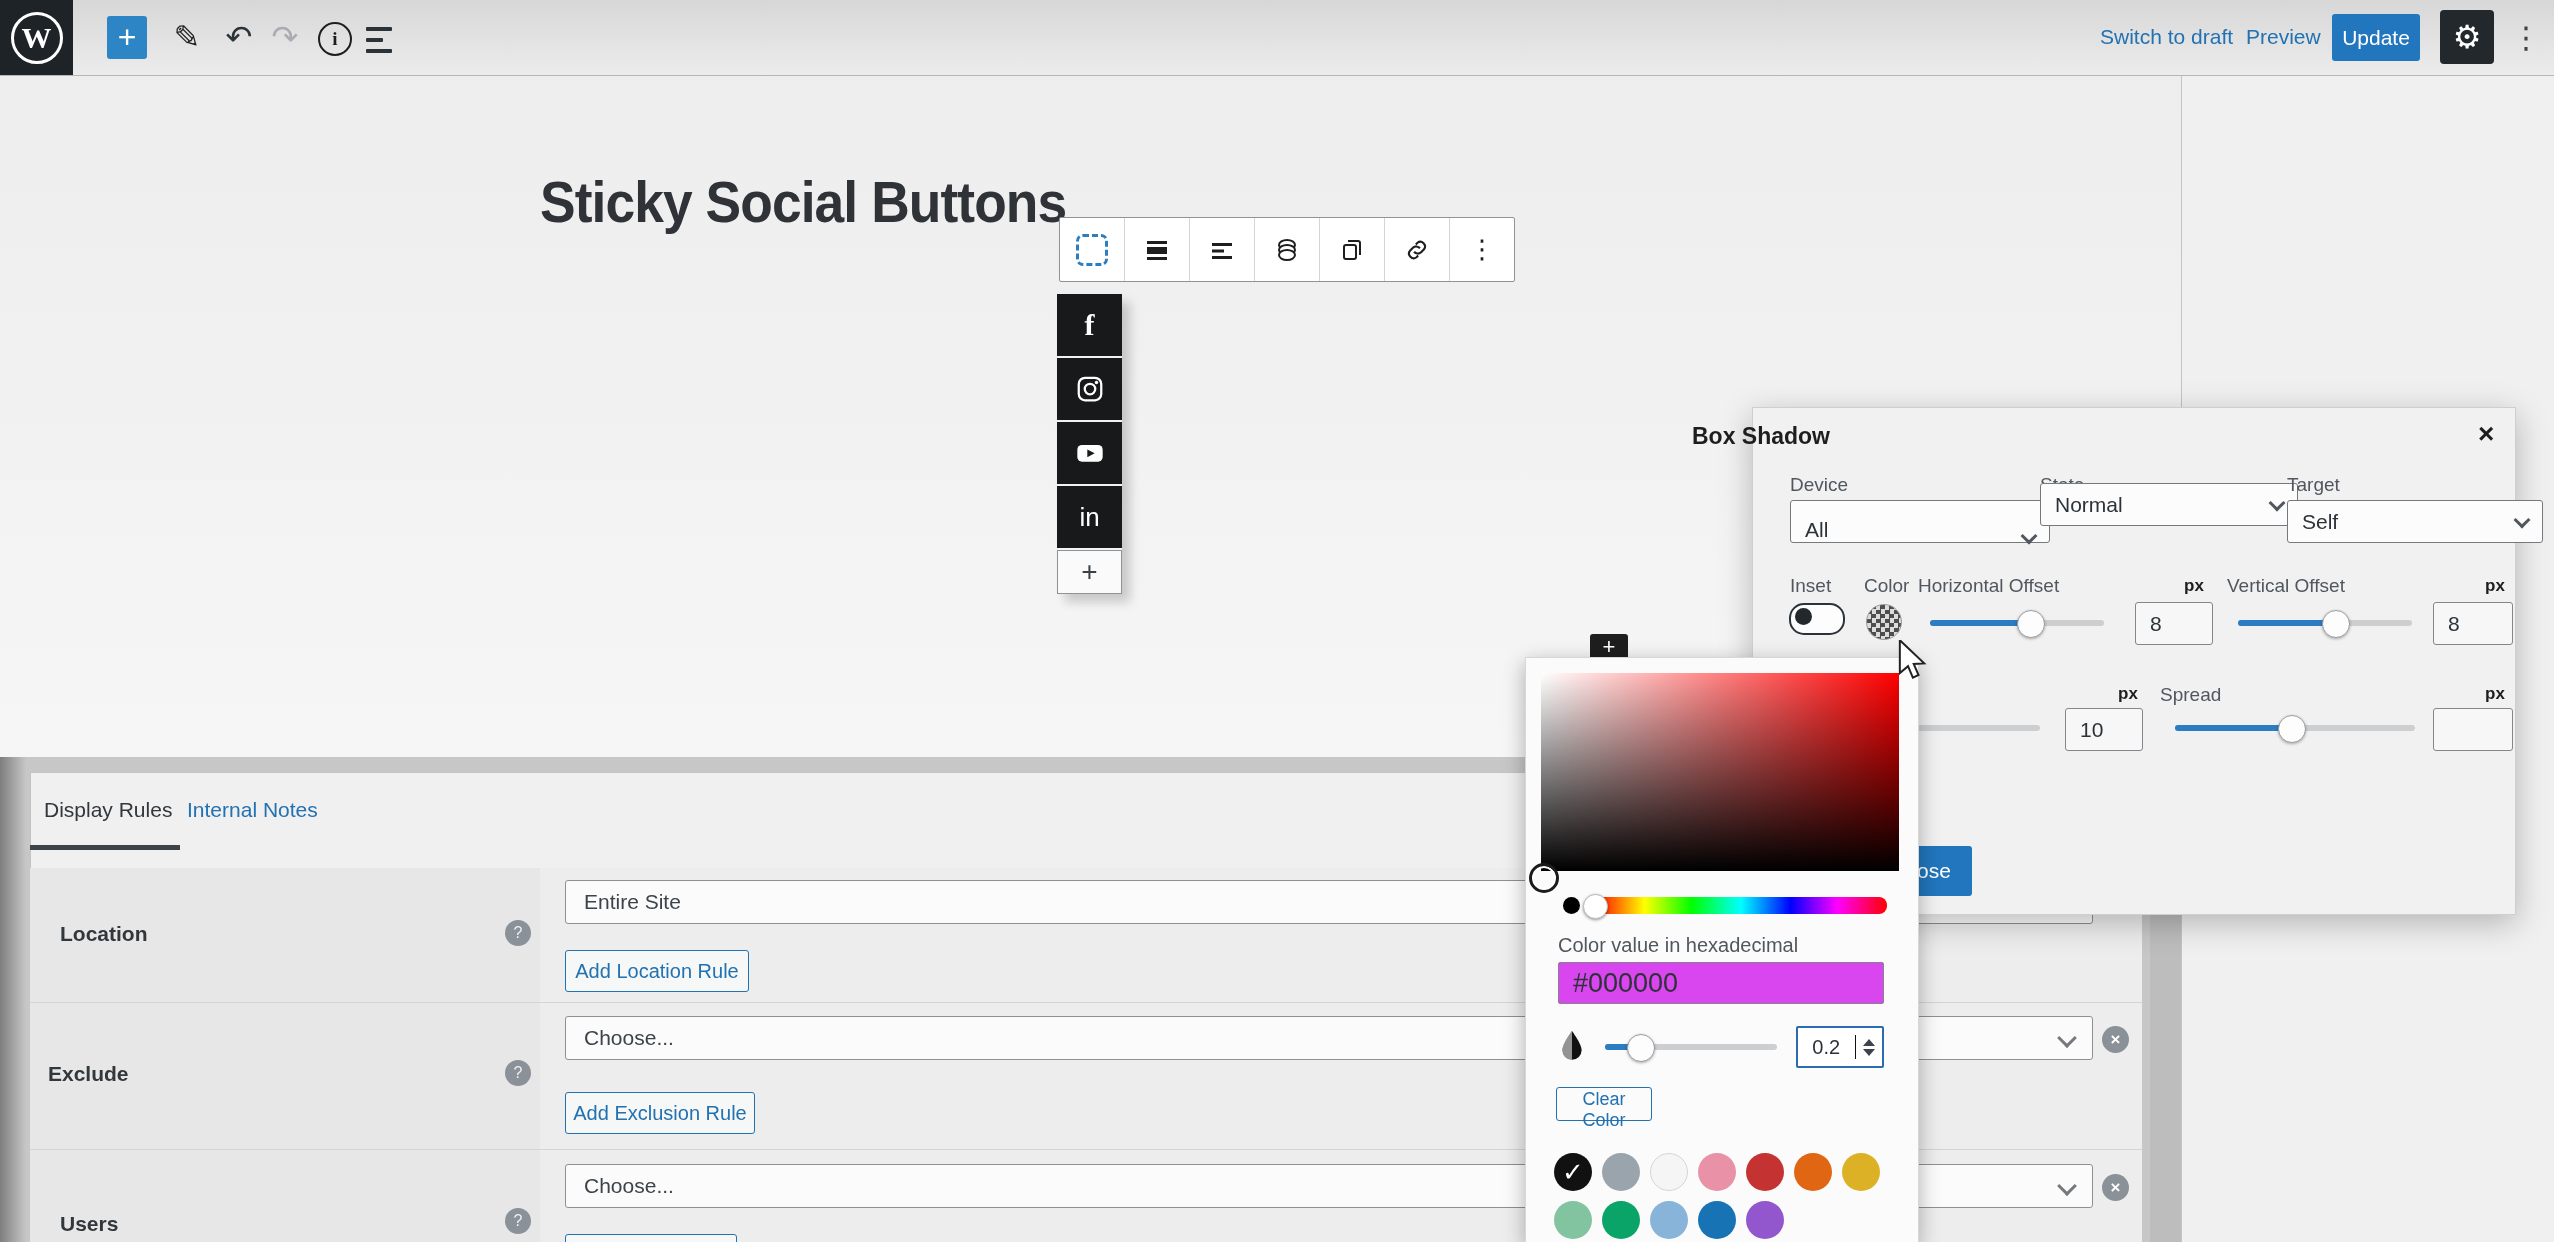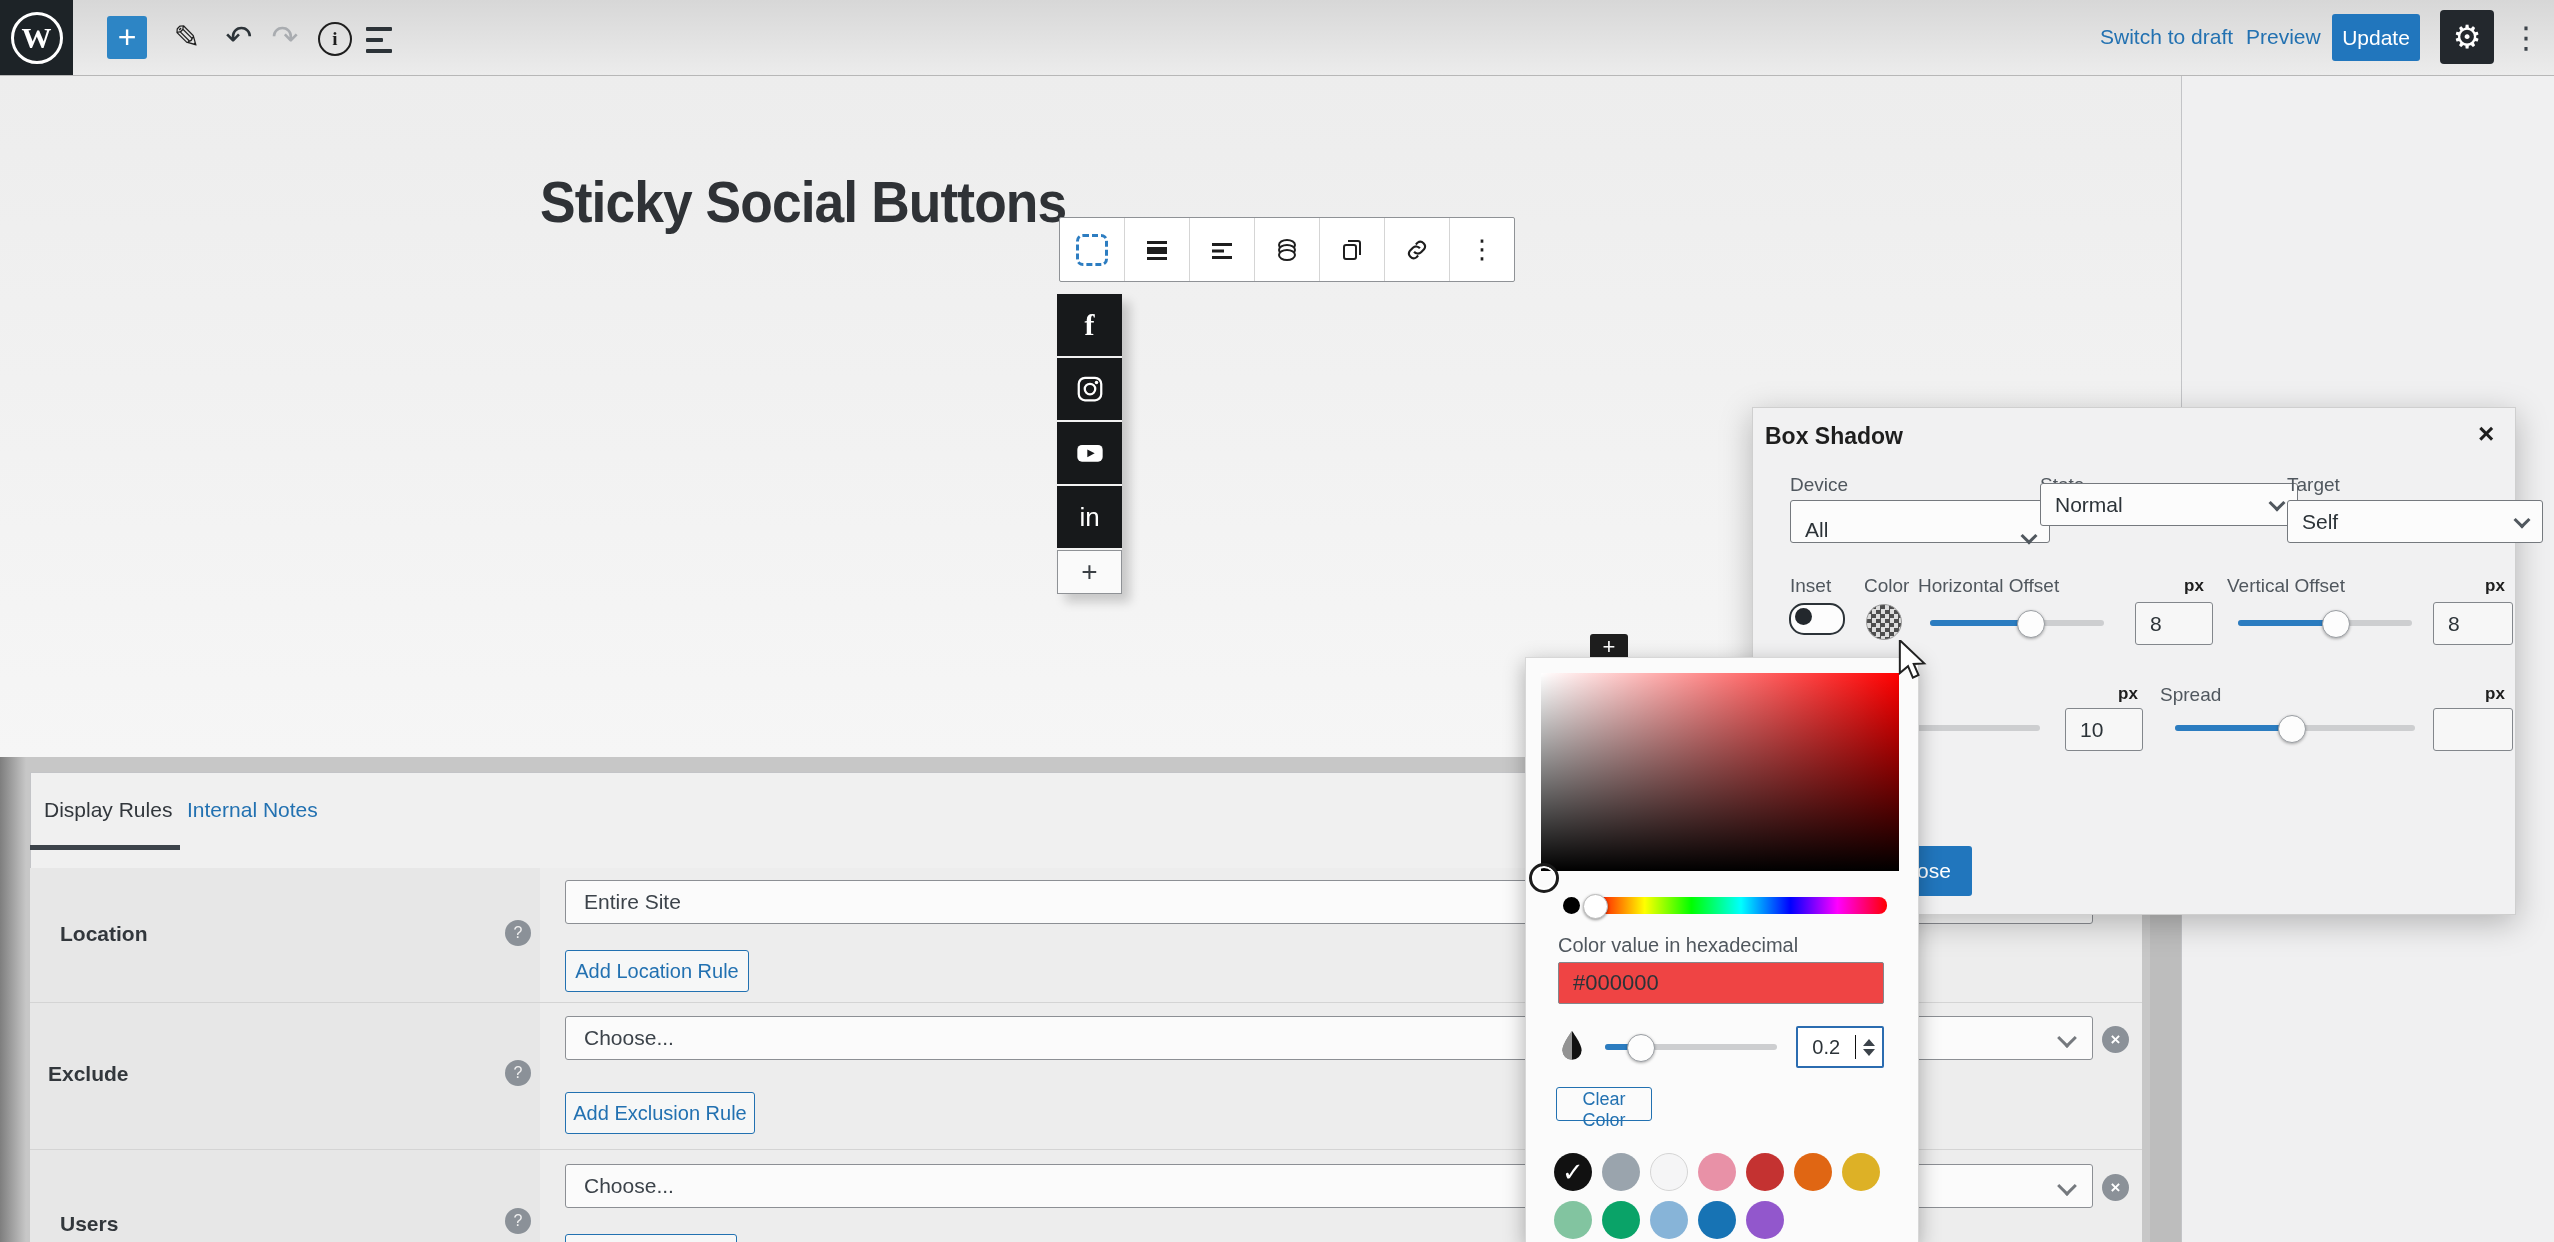--- a/index.html
+++ b/index.html
@@ -70,22 +70,22 @@
   #picker{left:1525px;top:657px;width:392px;height:585px;background:#fbfbfb;border:1px solid #d7d7d7;
           box-shadow:0 6px 20px rgba(0,0,0,.3);z-index:60;}
   #satbox{left:15px;top:15px;width:358px;height:198px;
           background:linear-gradient(to top,#000,rgba(0,0,0,0)),linear-gradient(to right,#fff,#f00);}
   #sat-handle{left:3px;top:205px;width:24px;height:24px;border-radius:50%;border:3px solid #1b1b1b;box-shadow:inset 0 0 0 2px #fff;}
   #cur-color-dot{left:37px;top:239px;width:17px;height:17px;border-radius:50%;background:#000;}
   #huebar{left:69px;top:239px;width:292px;height:17px;border-radius:8px;
           background:linear-gradient(to right,#f00,#ff0 17%,#0f0 33%,#0ff 50%,#00f 67%,#f0f 83%,#f00);}
   #hue-handle{left:57px;top:236px;width:23px;height:23px;border-radius:50%;background:#fff;border:1px solid #bbb;box-shadow:0 1px 3px rgba(0,0,0,.4);}
   #hex-label{left:32px;top:276px;font-size:20px;color:#50575e;}
-  #hex-input{left:32px;top:304px;width:326px;height:42px;background:#ef4444;border:1.5px solid #83878c;border-radius:2px;
-             font-size:22px;color:#2c3338;padding-left:14px;box-sizing:border-box;font-family:"Liberation Sans",sans-serif;}
+  #hex-input{left:32px;top:304px;width:326px;height:42px;background:#d946ef;border:1.5px solid #83878c;border-radius:2px;
+             font-size:27px;color:#2c3338;padding-left:14px;box-sizing:border-box;font-family:"Liberation Sans",sans-serif;}
   #alpha-drop{left:33px;top:372px;}
   #alpha-slider{left:79px;top:376px;width:172px;}
   #alpha-box{left:270px;top:368px;width:88px;height:42px;border:2.5px solid #2b6cb0;border-radius:2px;background:#fff;
              display:flex;align-items:center;box-sizing:border-box;}
   #alpha-box .val{flex:1;text-align:center;font-size:20px;color:#2c3338;}
   #alpha-caret{width:1.5px;height:24px;background:#111;}
   #alpha-spin{width:26px;display:flex;flex-direction:column;align-items:center;justify-content:center;gap:3px;}
   #alpha-spin i{width:0;height:0;border-left:6px solid transparent;border-right:6px solid transparent;}
   #alpha-spin .up{border-bottom:7px solid #3c434a;}
   #alpha-spin .dn{border-top:7px solid #3c434a;}
@@ -315,21 +315,21 @@
   <div class="abs formsel" style="left:565px;top:1164px;width:1528px;z-index:2;">
     <span>Choose...</span>
     <div class="chev" style="border-color:#75797e;"></div>
   </div>
   <div class="abs xcirc" style="left:2102px;top:1174px;z-index:2;">
     <span>×</span>
   </div>
   <div class="abs wpbtn" style="left:565px;top:1234px;width:170px;height:40px;z-index:2;"></div>
 
   <div id="bs-popup" class="abs"></div>
-  <span class="abs" style="left:1765px;top:423px;font-size:23px;font-weight:bold;z-index:51;">Box Shadow</span>
+  <span class="abs" style="left:1692px;top:423px;font-size:23px;font-weight:bold;z-index:51;">Box Shadow</span>
   <span class="abs xglyph" style="left:2478px;top:418px;z-index:51;">×</span>
 
   <span class="abs bs-label" style="left:1790px;top:474px;z-index:51;text-align:center;">Device</span>
   <div class="abs sel" style="left:1790px;top:500px;width:230px;z-index:51;align-items:flex-end;">
     <span>All</span>
     <div class="chev" style="width:9px;height:9px;margin-top:-4px;"></div>
   </div>
   <span class="abs bs-label" style="left:2040px;top:474px;z-index:51;">State</span>
   <div class="abs sel" style="left:2040px;top:483px;width:228px;z-index:51;">
     <span>Normal</span>

